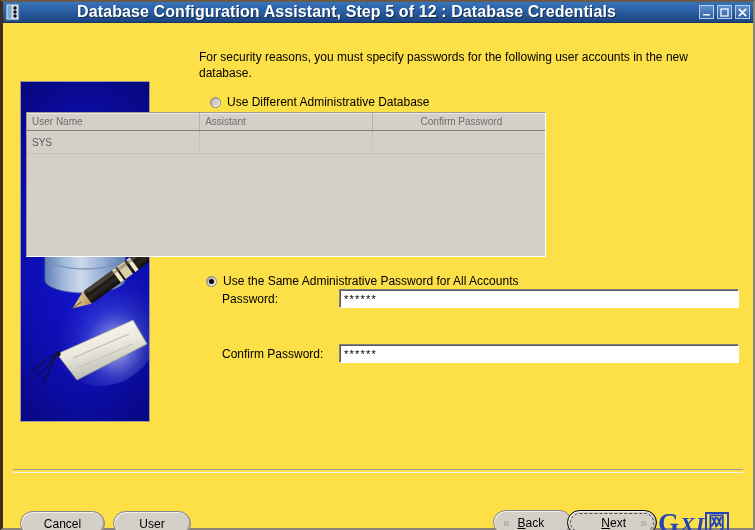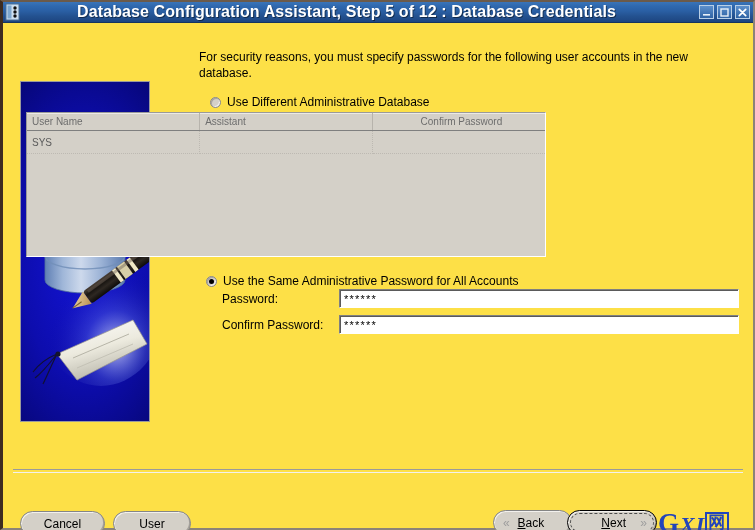--- a/index.html
+++ b/index.html
@@ -451,21 +451,21 @@
     <div class="radio-row" style="position:absolute; left:203px; top:249px; margin-left:0;justify-content:center;">
       <span class="radio checked"></span>
       <span class="radio-label">Use the Same Administrative Password for All Accounts</span>
     </div>
 
     <div class="field-row" id="row-password" style="left:219px;">
       <span class="field-label">Password:</span>
       <div class="field-input" placeholder="">******</div>
     </div>
 
-    <div class="field-row" id="row-confirm" style="left:219px;">
+    <div class="field-row" id="row-confirm" style="left:219px;margin-top:29px;">
       <span class="field-label">Confirm Password:</span>
       <div class="field-input" placeholder="">******</div>
     </div>
 
     <div id="separator"></div>
 
     <div class="btn" id="btn-cancel">
       <span>Cancel</span>
     </div>
 

